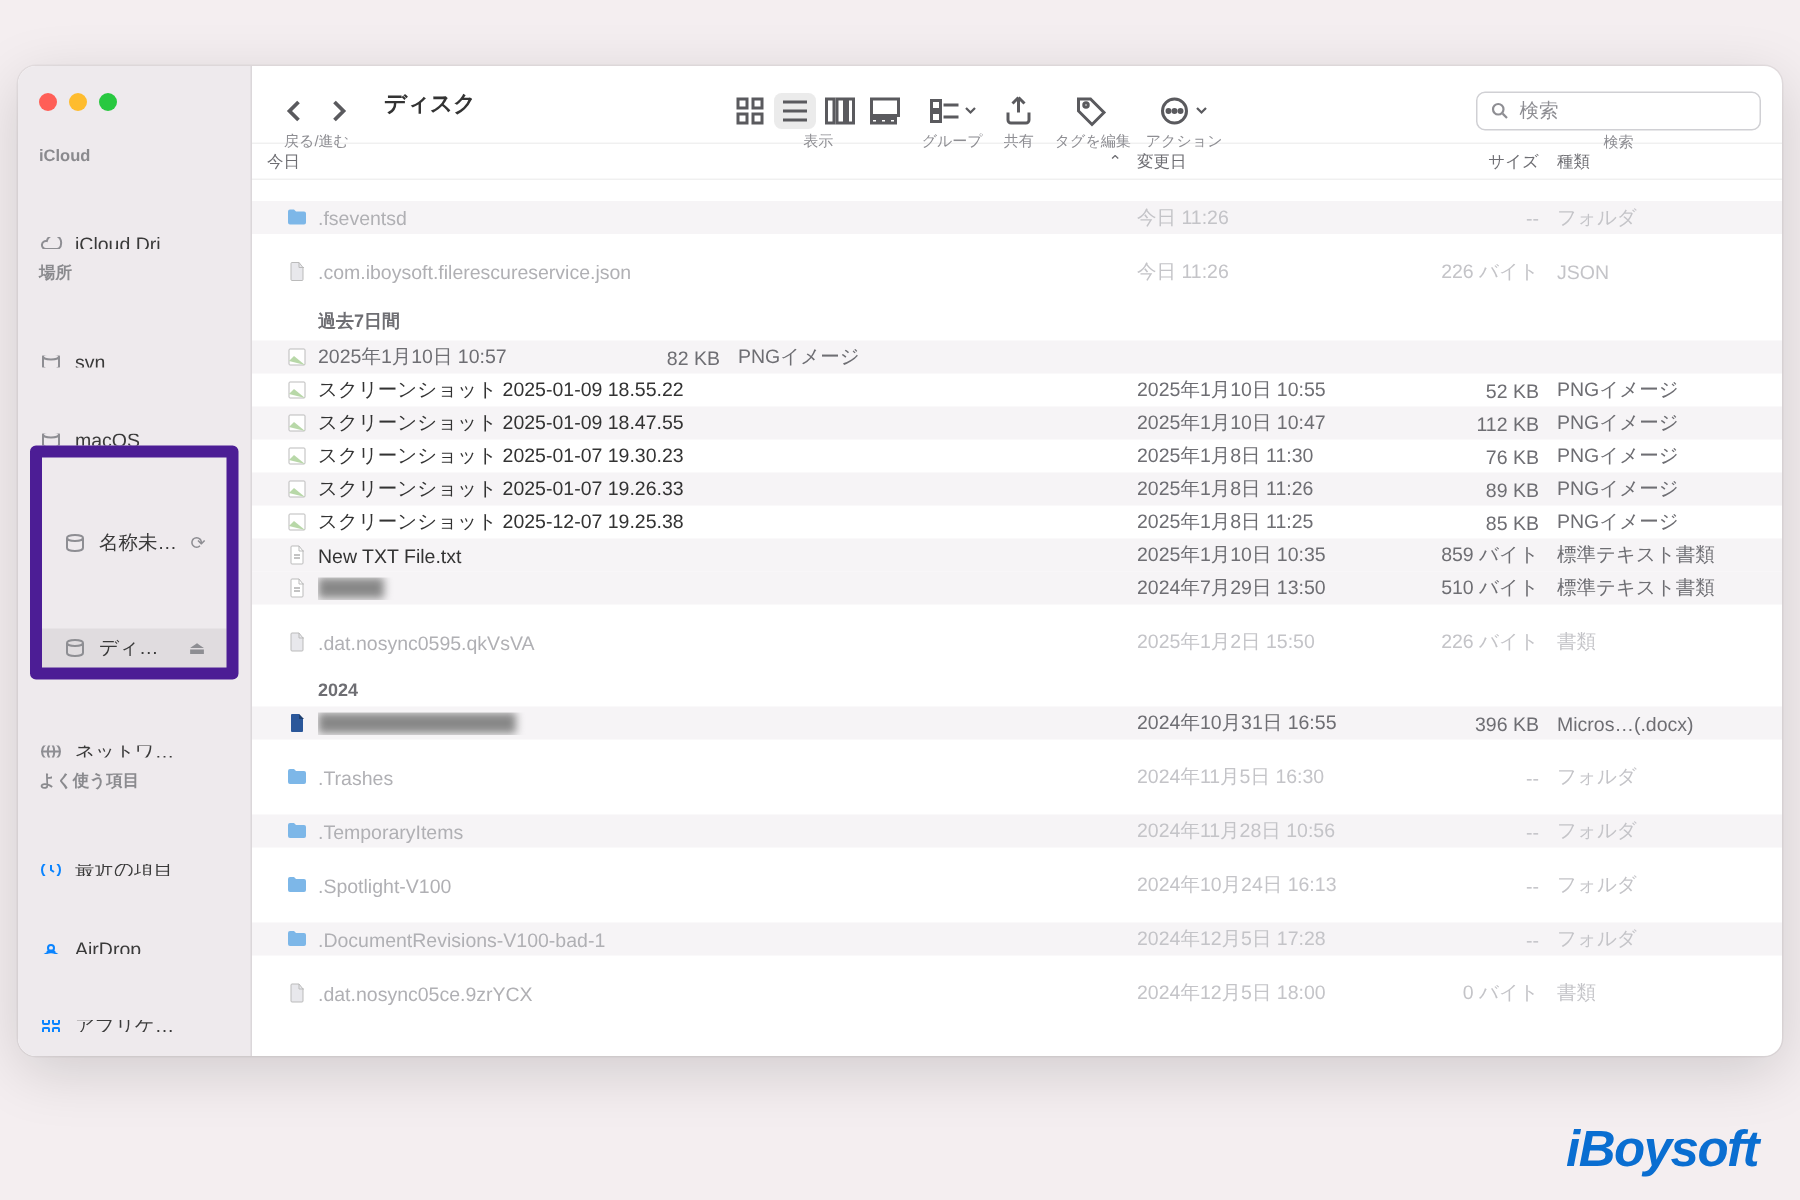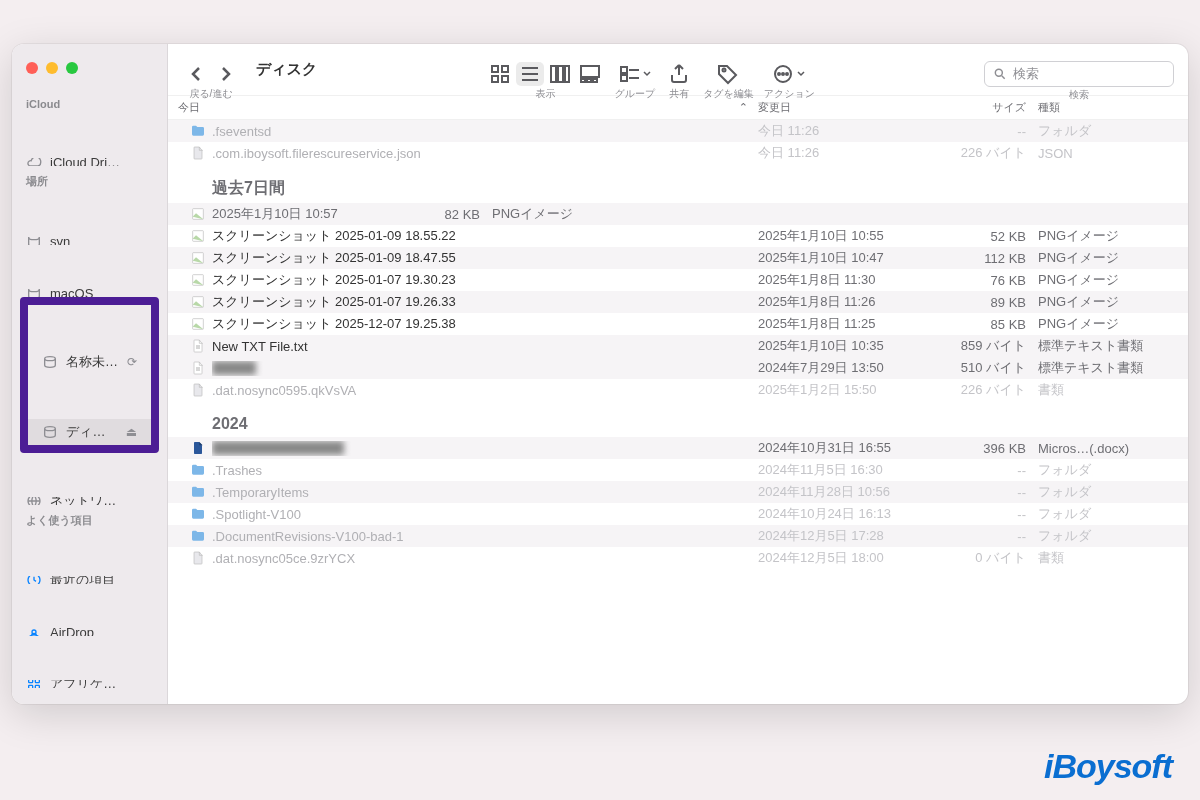--- a/index.html
+++ b/index.html
@@ -78,28 +78,28 @@
 .colhdr{
   display:flex;align-items:center;height:24px;
   font-size:11px;color:#6e6e73;border-bottom:1px solid rgba(0,0,0,0.06);
   padding-left:10px;
 }
 .colhdr .c-name{flex:1;display:flex;align-items:center;gap:6px;}
 .colhdr .c-date{width:180px;}
 .colhdr .c-size{width:100px;text-align:right;padding-right:12px;}
 .colhdr .c-kind{width:150px;}
 .group-label{
-  font-size:16px;font-weight:600;color:#6e6e73;
+  font-size:12px;font-weight:600;color:#6e6e73;
   padding:14px 0 4px 44px;
 }
 .row{
   display:flex;align-items:center;height:22px;font-size:13px;
   padding-left:22px;color:#333;
 }
-.row.dim{color:#b0b0b4;}
+.row.dim{color:#b0b0b4;margin-top:14px;}
 .row.alt{background:#f6f4f6;}
 .row .ico{width:16px;height:16px;margin-right:6px;flex-shrink:0;display:flex;align-items:center;justify-content:center;}
 .row .name{flex:1;white-space:nowrap;overflow:hidden;text-overflow:ellipsis;}
 .row .date{width:180px;color:#6e6e73;}
 .row .size{width:100px;text-align:right;padding-right:12px;color:#6e6e73;}
 .row .kind{width:150px;color:#6e6e73;white-space:nowrap;overflow:hidden;text-overflow:ellipsis;}
 .row.dim .date,.row.dim .size,.row.dim .kind{color:#c4c4c8;}
 .blur{filter:blur(3px);background:#888;color:transparent;display:inline-block;height:14px;}
 .watermark{
   position:absolute;right:28px;bottom:14px;

